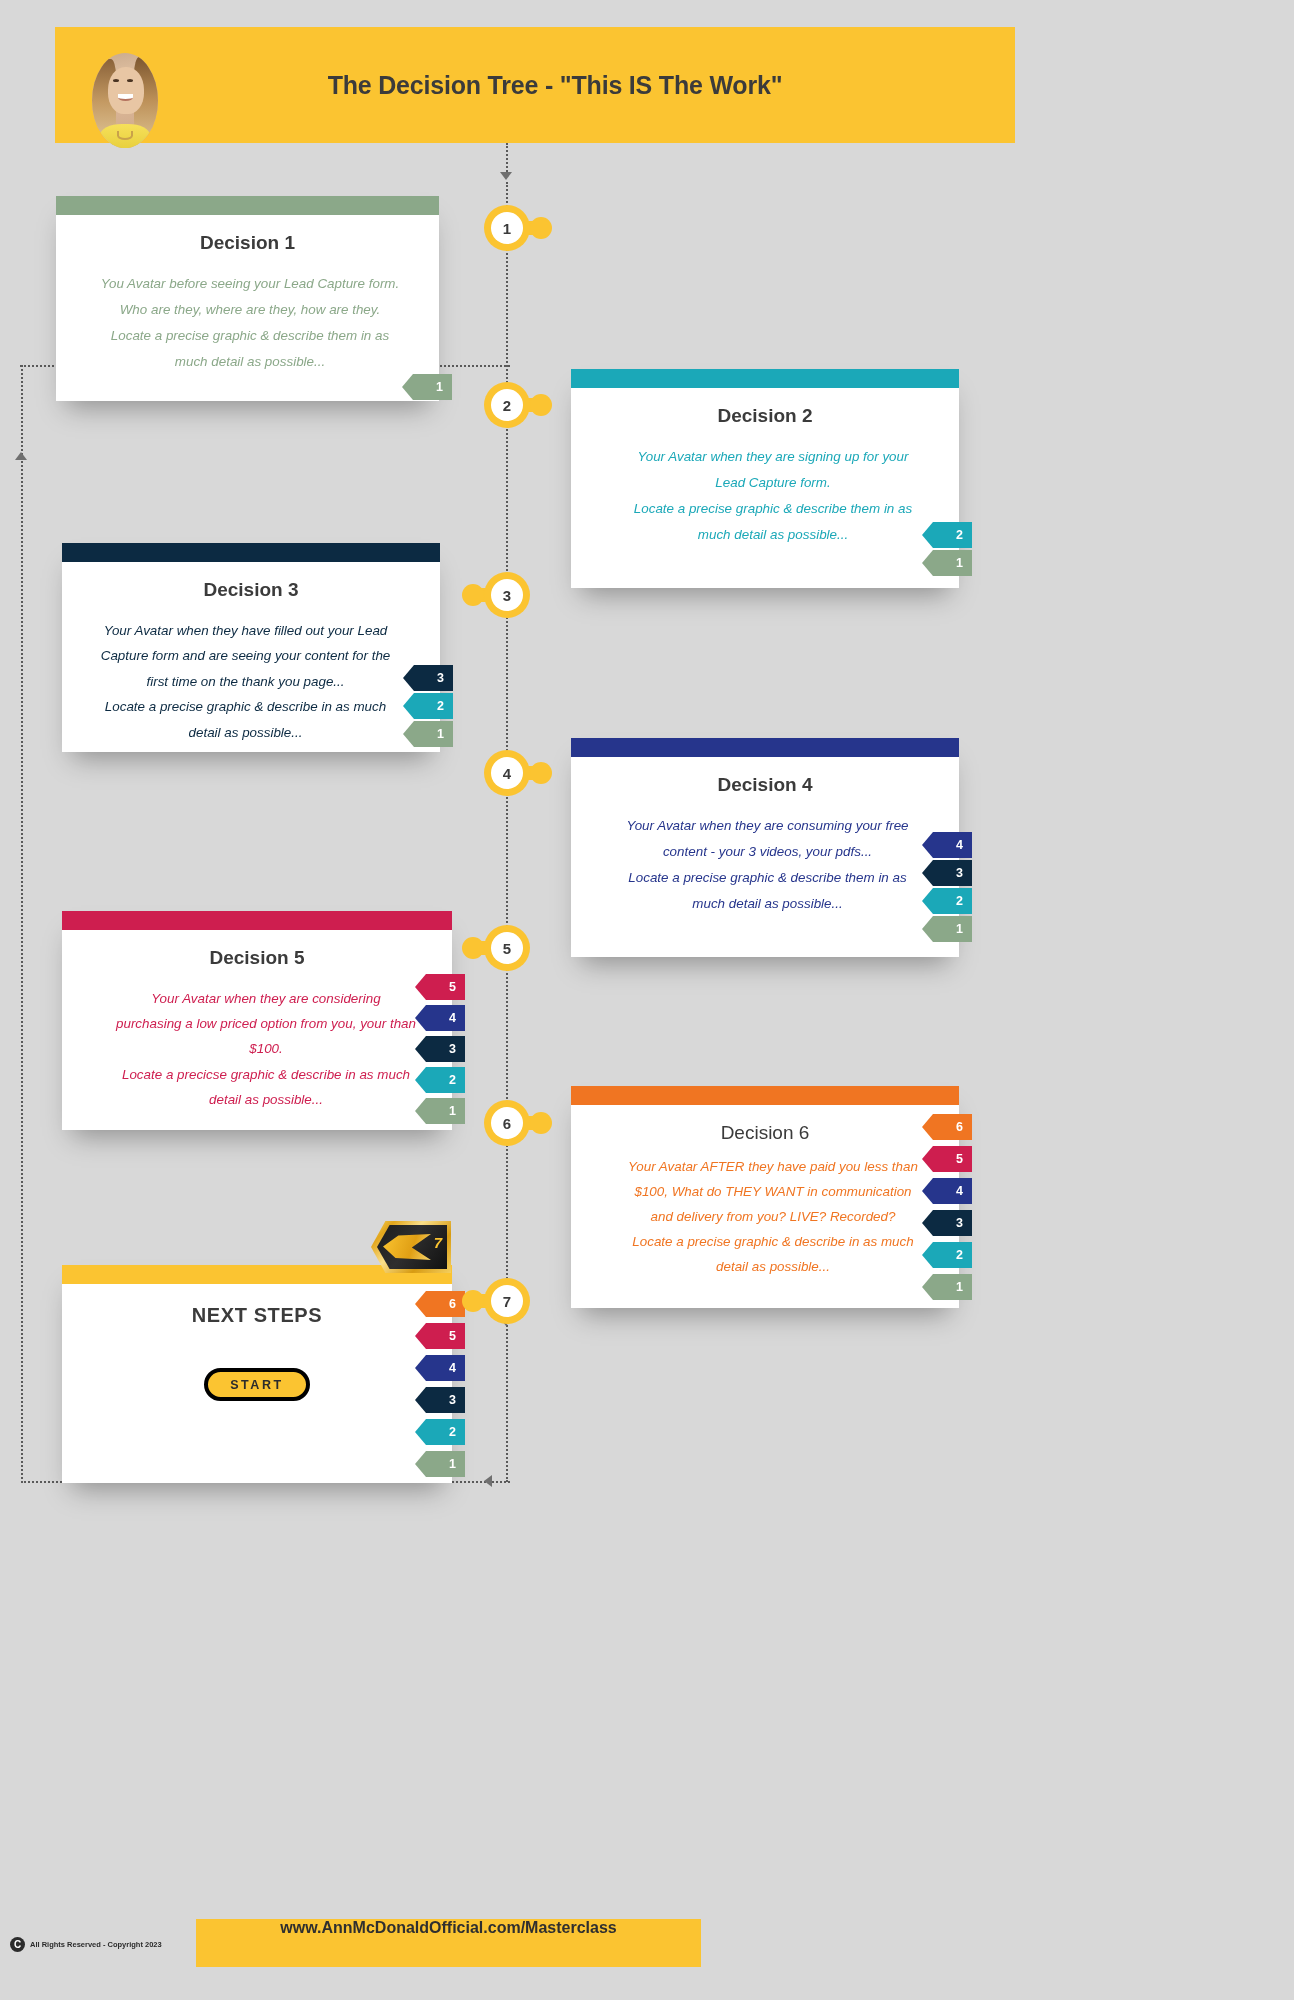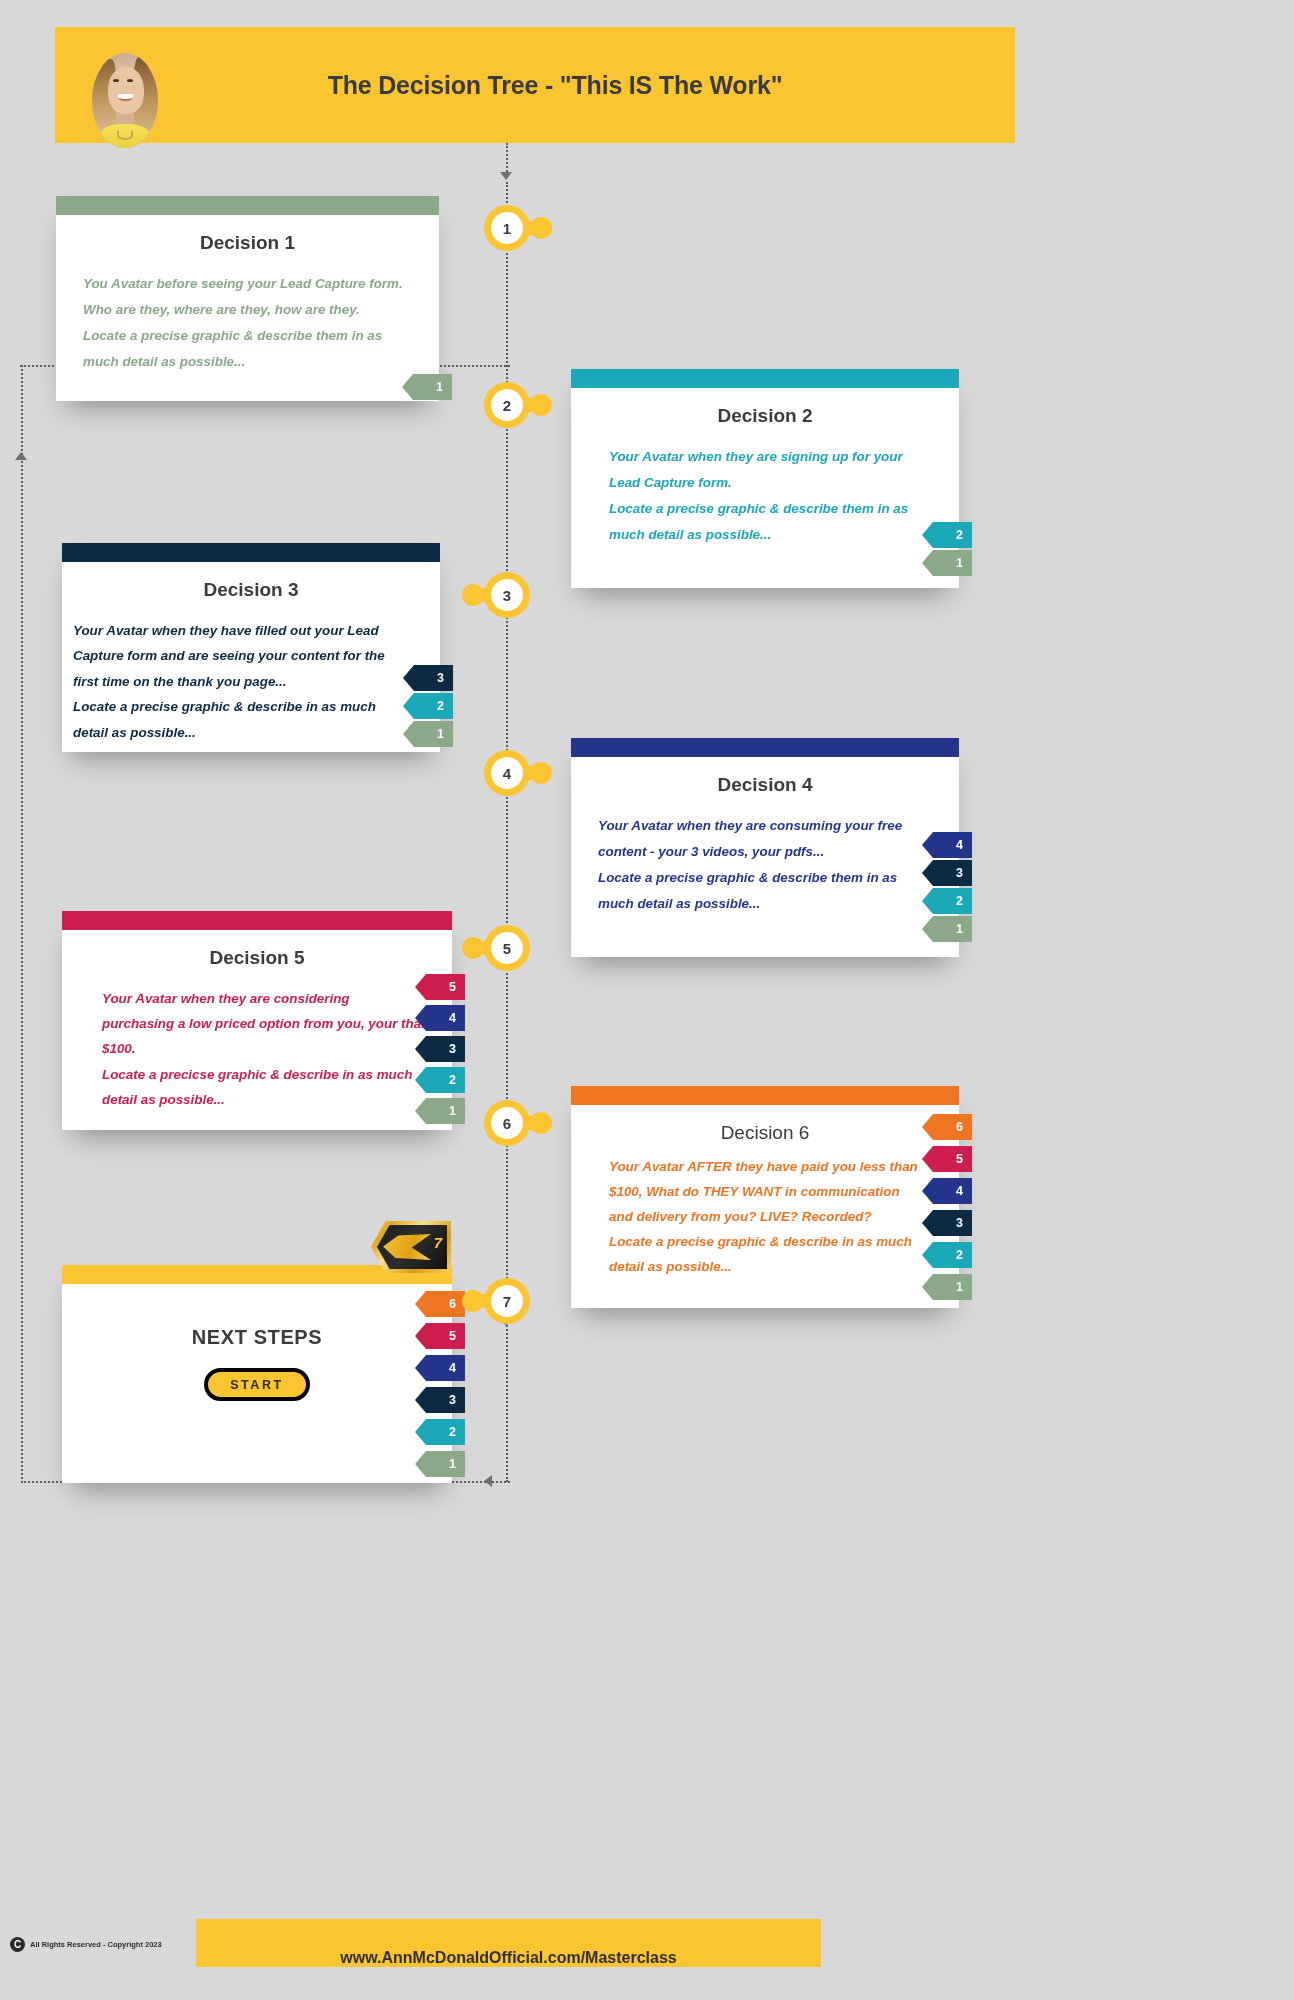--- a/index.html
+++ b/index.html
@@ -147,22 +147,23 @@
     text-align: center;
     font-size: 19px;
     font-weight: bold;
     color: #3b3b3b;
     margin-top: 17px;
   }
   .card-body {
     padding: 17px 22px 0 27px;
     font-size: 13.4px;
     font-style: italic;
-    font-weight: bold;
+    font-weight: normal;
     line-height: 1.93;
+    text-align: center;
   }
   .card-body p { margin: 0; }
 
   
   .flag {
     position: absolute;
     right: -13px;
     width: 50px;
     height: 26px;
     color: #fff;
@@ -217,21 +218,21 @@
   .badge.point-left .stem { right: 34px; }
   .badge.point-left .knob { right: 46px; }
 
   
   .ns-title {
     text-align: center;
     font-size: 20px;
     font-weight: bold;
     color: #3b3b3b;
     letter-spacing: 0.6px;
-    margin-top: 42px;
+    margin-top: 20px;
   }
   .start-btn {
     position: absolute;
     left: 50%;
     transform: translateX(-50%);
     top: 103px;
     width: 106px; height: 33px;
     border-radius: 17px;
     background: #fbc431;
     border: 4px solid #000000;
@@ -268,23 +269,23 @@
     right: 9px; top: 13px;
     font-size: 15px; font-weight: bold;
     color: #fbc431;
     font-style: italic;
   }
 
   
   .footer-bar {
     position: absolute;
     left: 196px; top: 1919px;
-    width: 625px; height: 48px;
+    width: 505px; height: 48px;
     background: #fbc431;
-    display: flex; align-items: flex-end; justify-content: center;
+    display: flex; align-items: flex-start; justify-content: center;
   }
   .footer-url {
     font-size: 16px; font-weight: bold; color: #2f2f2f;
   }
   .copyright {
     position: absolute;
     left: 10px; top: 1937px;
     display: flex; align-items: center; gap: 5px;
   }
   .copyright .c-mark {

